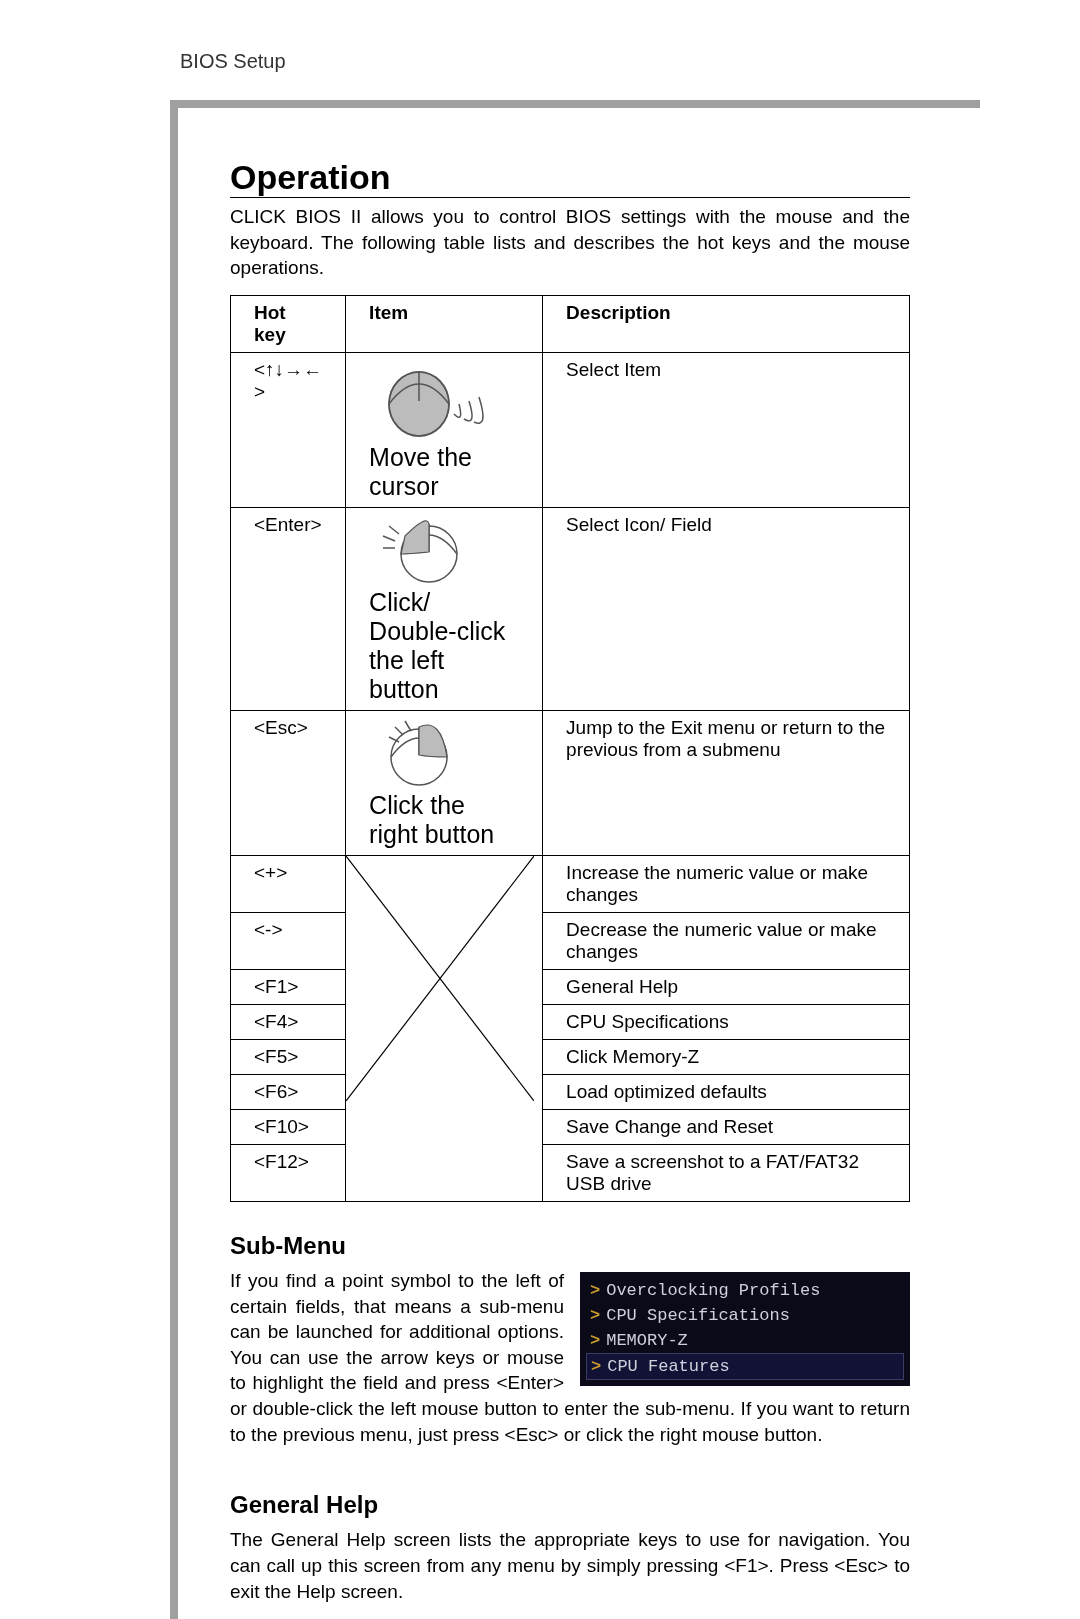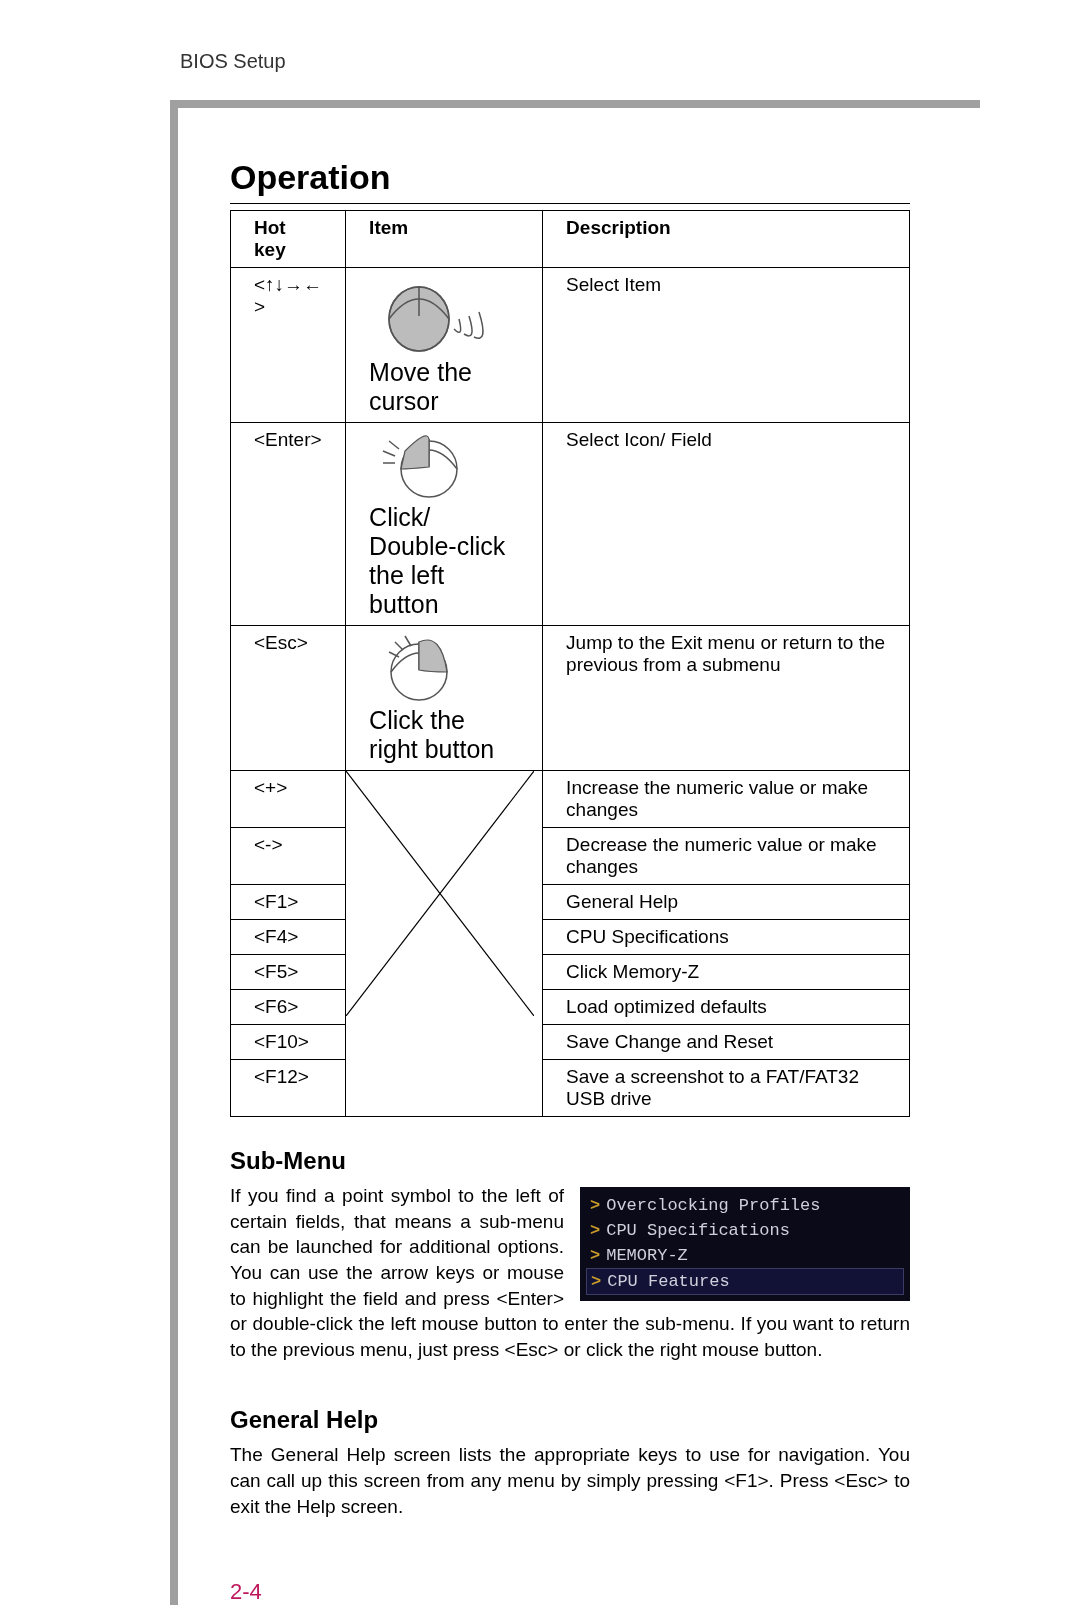--- a/index.html
+++ b/index.html
@@ -37,21 +37,21 @@
     color: #333;
     margin-bottom: 25px;
     margin-left: -10px;
   }
   .content { margin-left: 40px; padding-top: 60px; }
   h1 {
     font-size: 34px;
     font-weight: bold;
     margin: 0 0 6px 0;
   }
-  h1.with-underline { border-bottom: 1.5px solid #000; padding-bottom: 6px; }
+  h1.with-underline { border-bottom: 1.5px solid #000; }
   h2 {
     font-size: 24px;
     font-weight: bold;
     margin: 30px 0 8px 0;
   }
   p {
     font-size: 19px;
     line-height: 1.35;
     text-align: justify;
     margin: 6px 0 14px 0;
@@ -115,20 +115,21 @@
 <body>
 
 <div class="page">
   <div class="header-text">BIOS Setup</div>
   <div class="top-rule"></div>
   <div class="side-rule"></div>
 
   <div class="content">
 
     <h1 class="with-underline">Operation</h1>
+    <p>CLICK BIOS II allows you to control BIOS settings with the mouse and the keyboard. The following table lists and describes the hot keys and the mouse operations.</p>
 
     <table class="keys">
       <tbody>
           <tr>
         <th class="col-hot">Hot key</th>
         <th class="col-mouse">Item</th>
         <th>Description</th>
       </tr>
 
       <tr>

